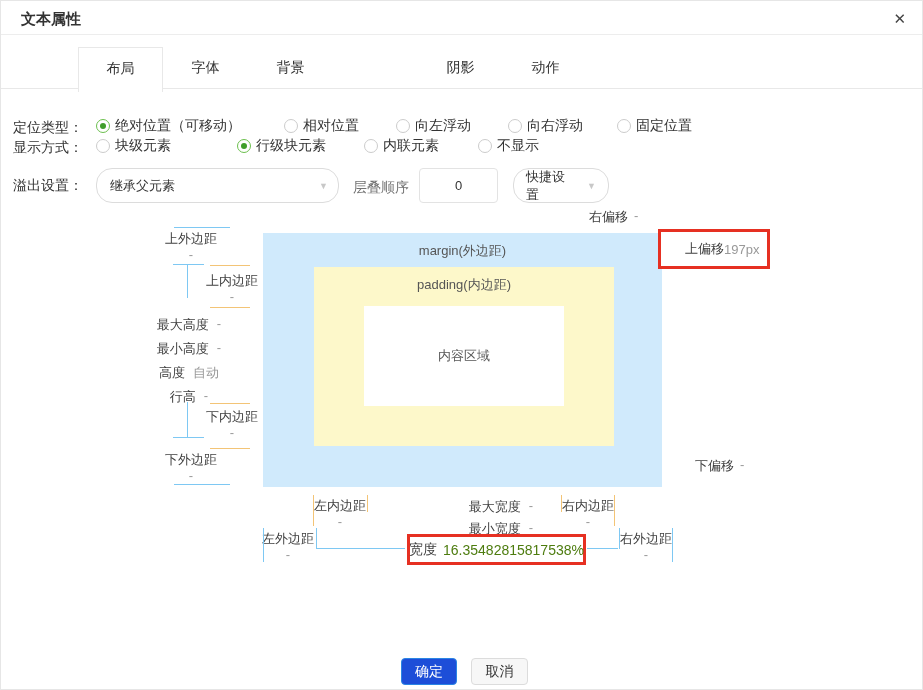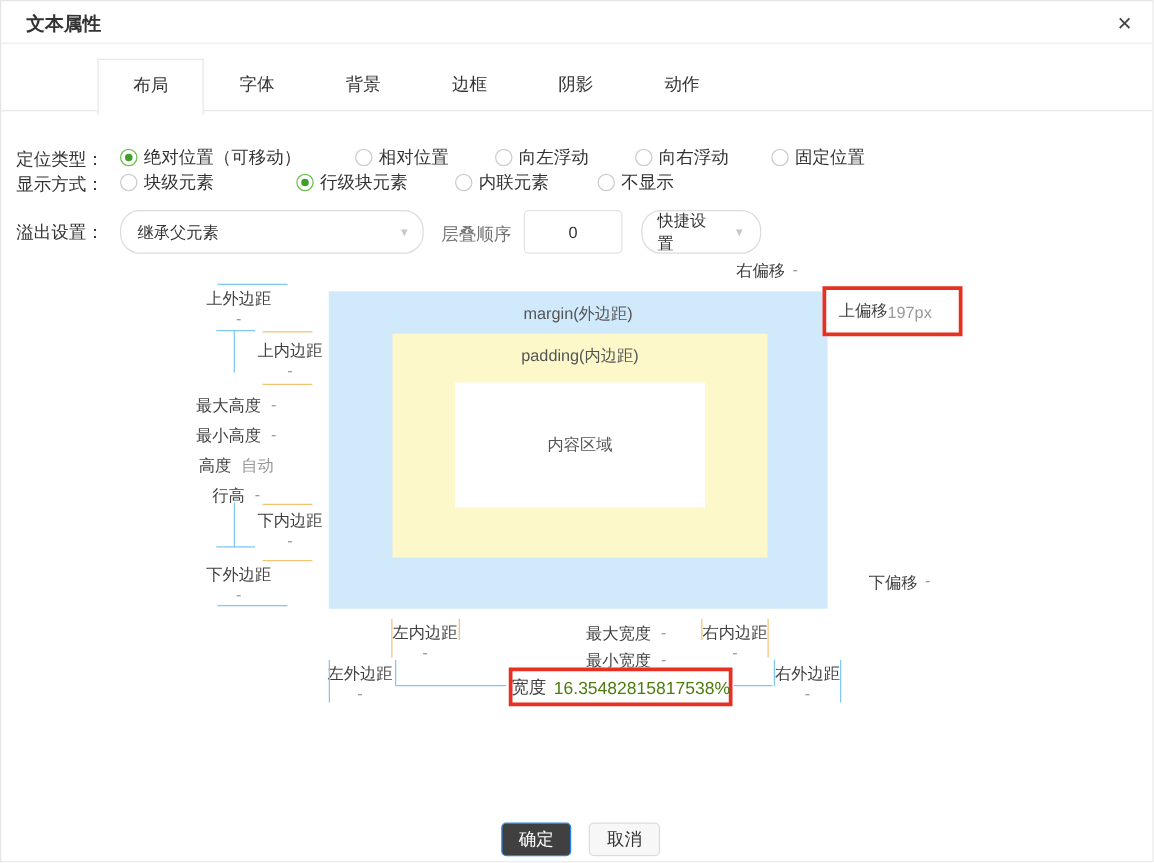--- a/index.html
+++ b/index.html
@@ -36,37 +36,36 @@
   .dlabel{color:#3f3f3f;font-size:13px;}
   .dvalue{color:#999;font-size:13px;}
   .vblock{position:absolute;text-align:center;font-size:13px;line-height:16px;white-space:nowrap;}
   .hrow{position:absolute;display:flex;justify-content:center;gap:8px;font-size:13px;white-space:nowrap;}
   .hline{position:absolute;height:1px;}
   .vline{position:absolute;width:1px;}
   .lblue{background:#7ec8f3;}
   .lorange{background:#f3c476;}
   
   .btn{position:absolute;top:657px;height:27px;box-sizing:border-box;border-radius:4px;font-size:14px;text-align:center;line-height:25px;cursor:pointer;}
-  .btn-ok{left:400px;width:56px;background:#404040;border:1px solid #2b85e4;color:#fff;}
+  .btn-ok{left:400px;width:56px;background:#1d4ed8;border:1px solid #2b85e4;color:#fff;}
   .btn-cancel{left:470px;width:57px;background:#f7f7f7;border:1px solid #dcdcdc;color:#333;}
 </style>
 </head>
 <body>
 
 <div id="app">
 
   <div class="hdr-title">文本属性</div>
   <div class="hdr-close">✕</div>
   <div class="hdr-line"></div>
 
   <div class="tabbar">
     <div class="tab active" style="left:77px;width:85px">布局</div>
     <div class="tab" style="left:162px;width:85px">字体</div>
     <div class="tab" style="left:247px;width:85px">背景</div>
-    <div class="tab" style="left:332px;width:85px">边框</div>
     <div class="tab" style="left:417px;width:85px">阴影</div>
     <div class="tab" style="left:502px;width:85px">动作</div>
   </div>
 
   <div class="frow" style="top:116px">
     <span class="flabel">定位类型：</span>
     <span class="opt" style="left:95px">
       <i class="radio checked"></i>
       <em>绝对位置（可移动）</em>
     </span>
@@ -129,21 +128,21 @@
     <div class="box-cap">padding(内边距)</div>
   </div>
   <div class="box-content">
     <span>内容区域</span>
   </div>
 
   <div class="hrow" style="left:588px;top:207px;gap:6px">
     <span class="dlabel">右偏移</span>
     <span class="dvalue">-</span>
   </div>
-  <div class="redbox" style="left:657px;top:228px;width:112px;height:40px;justify-content:flex-start;padding-left:10px;gap:0">
+  <div class="redbox" style="left:657px;top:228px;width:112px;height:40px;justify-content:flex-start;padding-left:24px;gap:0">
     <span class="dlabel">上偏移</span>
       <span class="dvalue">197px</span>
   </div>
   <div class="hrow" style="left:694px;top:456px;gap:6px">
     <span class="dlabel">下偏移</span>
     <span class="dvalue">-</span>
   </div>
 
   <div class="vblock" style="left:158px;top:230px;width:64px">
     <div class="dlabel">上外边距</div>

